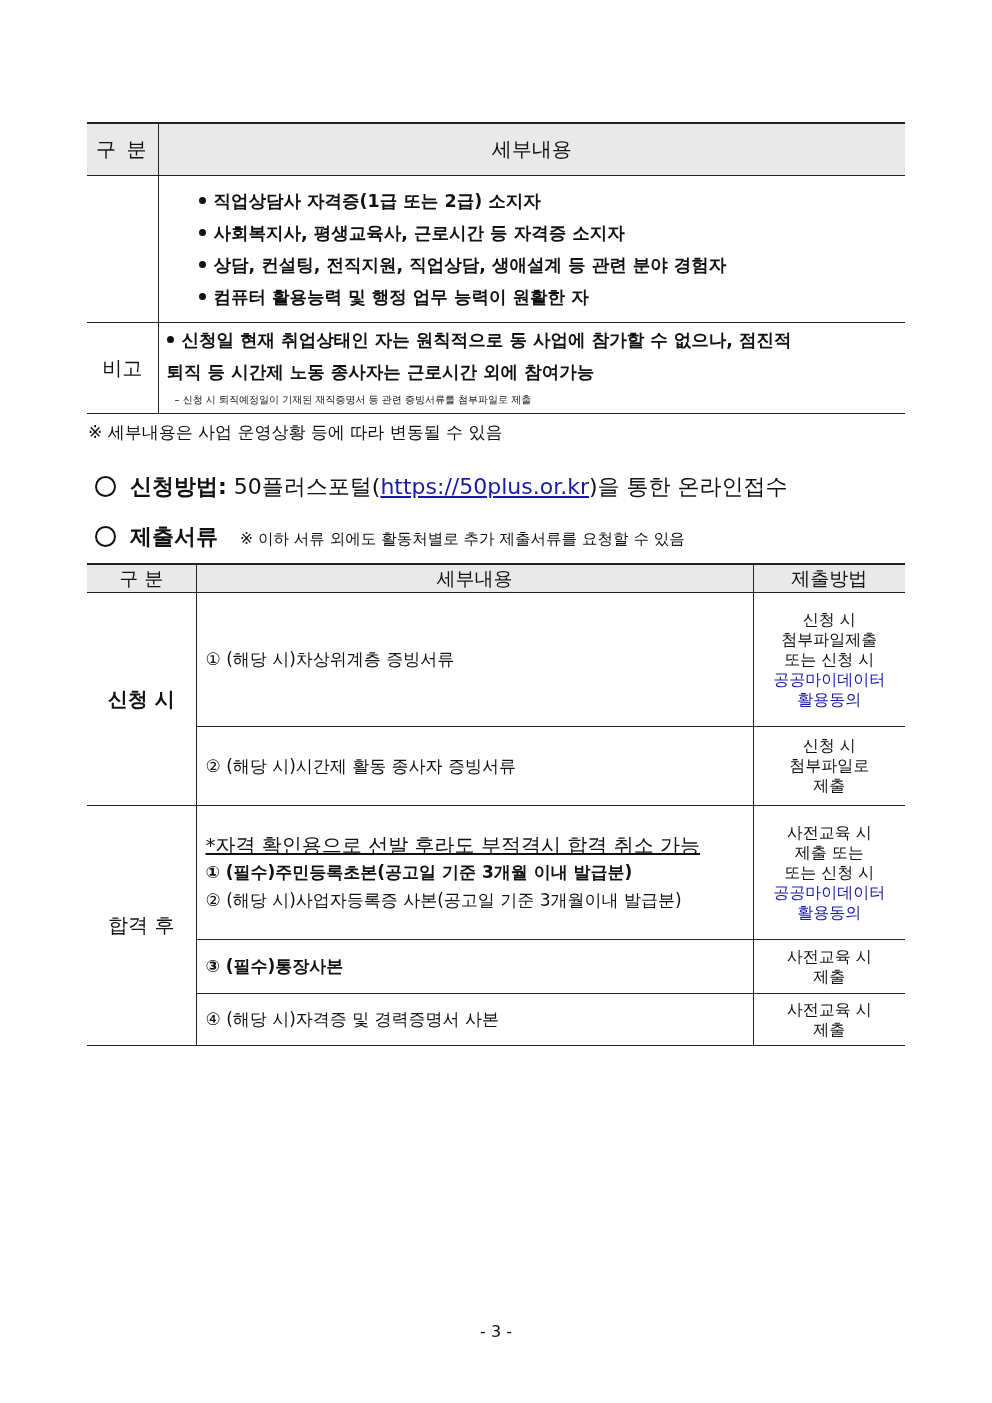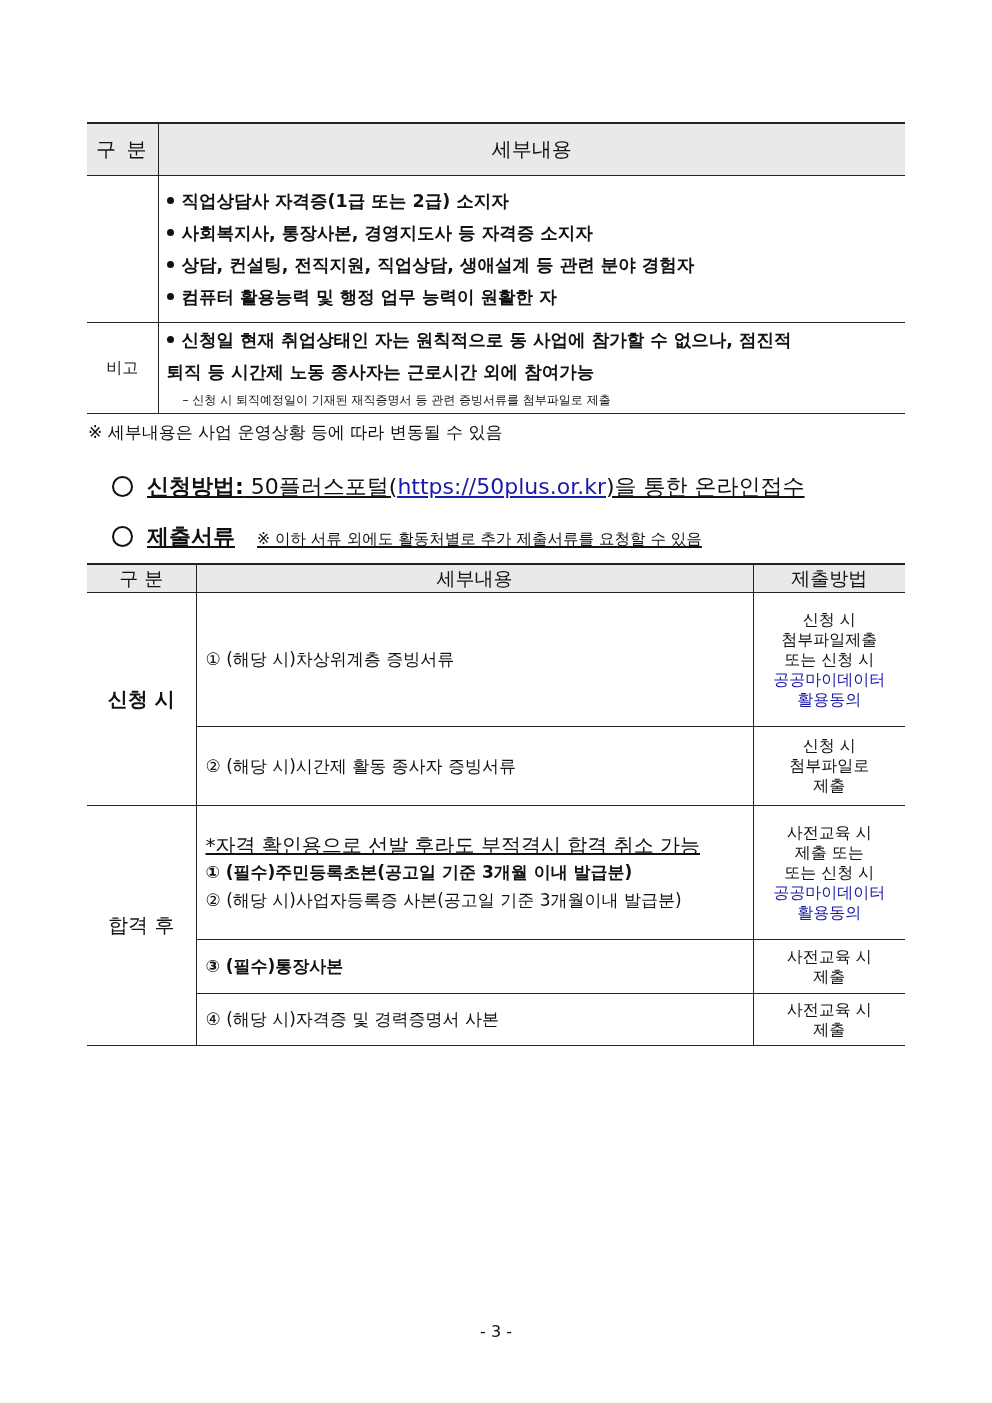--- a/index.html
+++ b/index.html
@@ -8,30 +8,30 @@
 
   table { border-collapse:collapse; position:absolute; }
   td, th { padding:0; vertical-align:middle; }
 
   
   #t1 { left:87px; top:122px; width:818px; border-top:2px solid #222; border-bottom:1.5px solid #222; }
   #t1 col.c1 { width:71px; }
   #t1 .hdr td { background:#e9e9e9; height:51px; border-bottom:1.5px solid #222; font-size:20px; text-align:center; }
   #t1 .hdr td.c1 { border-right:1.5px solid #222; letter-spacing:2px; }
   #t1 .body td.c1 { border-right:1.5px solid #222; }
-  #t1 .r1 td { height:146px; border-bottom:1.5px solid #222; }
+  #t1 .r1 td { height:146px; border-bottom:1.5px solid #222;padding-left:32px; }
   #t1 .r2 td { height:90px; }
-  #t1 .r2 td.c1 { font-size:16px; text-align:center; }
+  #t1 .r2 td.c1 { font-size:20px; text-align:center; }
   .bul { font-size:17.5px; font-weight:bold; line-height:32px; padding-left:8px; white-space:nowrap; }
   .bul .dot { display:inline-block; width:7px; height:7px; border-radius:50%; background:#111; margin-right:8px; vertical-align:middle; position:relative; top:-2px; }
   .indent { }
-  .sub { font-size:12px; line-height:24px; padding-left:24px; white-space:nowrap; }
+  .sub { font-size:10px; line-height:24px; padding-left:16px; white-space:nowrap; }
 
   .note { position:absolute; left:88px; top:421px; font-size:17px; white-space:nowrap; }
-  .sec { position:absolute; left:112px; font-size:22px; white-space:nowrap;text-decoration:underline; }
+  .sec { position:absolute; left:95px; font-size:22px; white-space:nowrap; }
   .sec .circle { display:inline-block; width:17px; height:17px; border:2px solid #111; border-radius:50%; margin-right:14px; vertical-align:middle; position:relative; top:-2px; }
   .sec b { font-weight:bold; }
   .link { color:#1a1aa8; text-decoration:underline; }
   .secnote { font-size:15.5px; font-weight:normal; margin-left:22px; }
 
   
   #t2 { left:87px; top:563px; width:818px; border-top:2px solid #222; border-bottom:1.5px solid #222; }
   #t2 col.a { width:109px; } #t2 col.b { width:557px; } #t2 col.c { width:152px; }
   #t2 td { border:1.5px solid #222; }
   #t2 tr td:first-child { border-left:none; }
@@ -60,21 +60,21 @@
       </colgroup>
     <tbody>
         <tr class="hdr">
       <td class="c1">구 분</td>
       <td>세부내용</td>
     </tr>
     <tr class="body r1">
       <td class="c1"></td>
       <td>
         <div class="bul"><span class="dot"></span><span>직업상담사 자격증(1급 또는 2급) 소지자</span></div>
-        <div class="bul"><span class="dot"></span><span>사회복지사, 통장사본, 경영지도사 등 자격증 소지자</span></div>
+        <div class="bul"><span class="dot"></span><span>사회복지사, 평생교육사, 근로시간 등 자격증 소지자</span></div>
         <div class="bul"><span class="dot"></span><span>상담, 컨설팅, 전직지원, 직업상담, 생애설계 등 관련 분야 경험자</span></div>
         <div class="bul"><span class="dot"></span><span>컴퓨터 활용능력 및 행정 업무 능력이 원활한 자</span></div>
       </td>
     </tr>
     <tr class="body r2">
       <td class="c1">비고</td>
       <td>
         <div class="bul"><span class="dot"></span><span>신청일 현재 취업상태인 자는 원칙적으로 동 사업에 참가할 수 없으나, 점진적</span></div>
         <div class="bul indent">퇴직 등 시간제 노동 종사자는 근로시간 외에 참여가능</div>
         <div class="sub">– 신청 시 퇴직예정일이 기재된 재직증명서 등 관련 증빙서류를 첨부파일로 제출</div>

